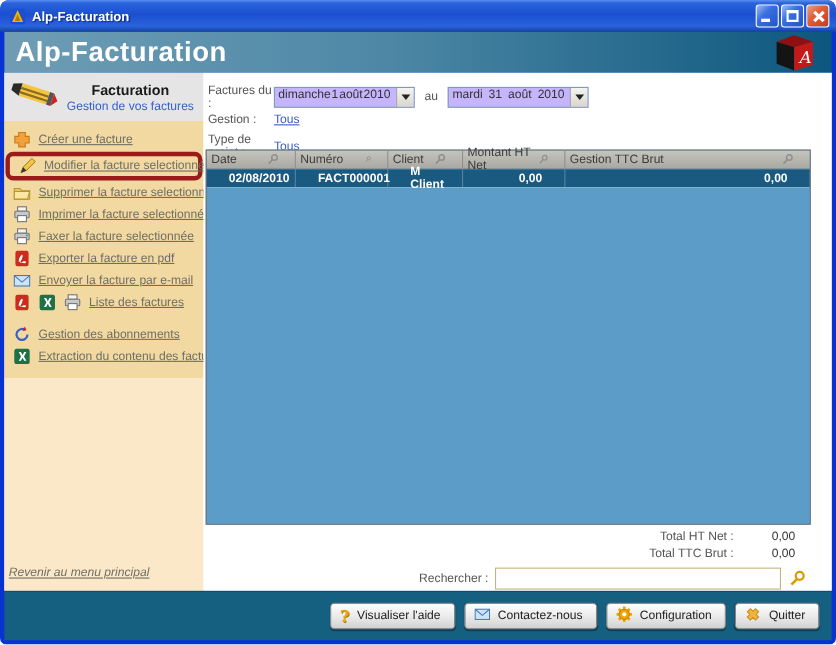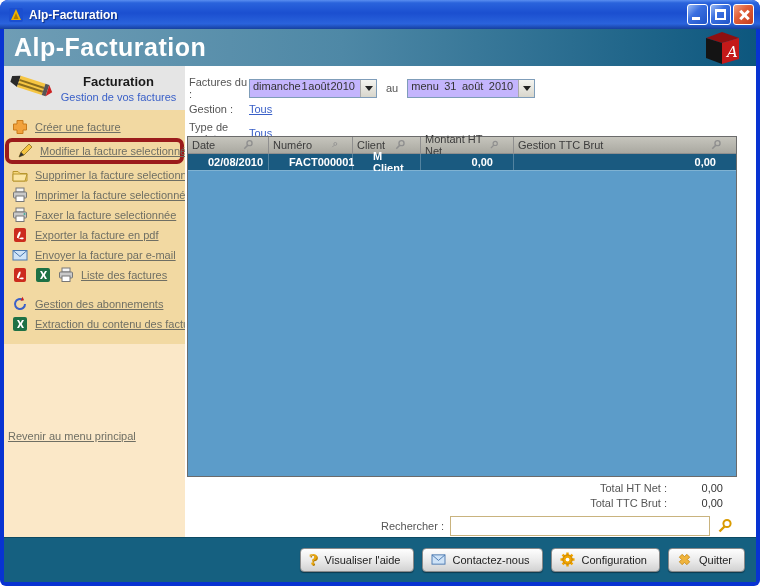--- a/index.html
+++ b/index.html
@@ -37,21 +37,21 @@
   .side-head-text { flex:1; text-align:center; padding-right:4px; }
   .side-title { font-size:13px; font-weight:bold; color:#1a1a1a; }
   .side-sub { font-size:11px; color:#3a60c8; margin-top:2px; }
   .side-menu { background:#f2d9a2; padding:7px 0 10px 0; }
   .menu-item { display:flex; align-items:center; padding:2px 4px 2px 8px; height:20px; }
   .mi-icon { width:17px; height:16px; margin-right:6px; flex:0 0 auto; display:inline-flex; }
   .mi-link { font-size:11px; color:#6f6f64; text-decoration:underline; cursor:pointer; white-space:nowrap; }
   .hl-box { border:4px solid #9b1b1b; border-radius:7px; margin:1px 1px 1px 1px; padding:0; }
   .hl-box .menu-item { height:18px; padding-top:1px; padding-bottom:1px; }
   .gap-top { margin-top:9px; }
-  .side-lower { background:#fbe8c8; flex:1; display:flex; align-items:center; }
+  .side-lower { background:#fbe8c8; flex:1; display:flex; align-items:flex-end;font-style:italic; }
   .back-link { font-size:11px; color:#6f6f64; text-decoration:underline; cursor:pointer; padding:0 0 10px 4px; }
 
   
   .main { flex:1; background:#fff; display:flex; flex-direction:column; }
   .filters { height:70px; padding:10px 0 0 4px; font-size:11px; color:#555; }
   .f-row { display:flex; align-items:center; margin-bottom:3px; }
   .f-label { width:60px; flex:0 0 auto; }
   .combo { width:128px; height:19px; border:1px solid #7f9db9; background:#c4b5fd; display:flex; align-items:flex-start; font-size:11px; color:#333; cursor:pointer; }
   .combo-parts { flex:1; display:flex; justify-content:space-between; padding:0 5px 0 3px; }
   .combo-btn { width:16px; height:17px; background:linear-gradient(180deg,#f4f4f0,#d8d6cc); border-left:1px solid #aaa; display:flex; align-items:center; justify-content:center; }
@@ -281,21 +281,21 @@
               <span>août</span>
               <span>2010</span>
             </span>
             <span class="combo-btn">
                 <span class="arrow-down"></span>
               </span>
           </div>
           <span class="au">au</span>
           <div class="combo">
             <span class="combo-parts">
-              <span>menu</span>
+              <span>mardi</span>
               <span>31</span>
               <span>août</span>
               <span>2010</span>
             </span>
             <span class="combo-btn">
                 <span class="arrow-down"></span>
               </span>
           </div>
         </div>
         <div class="f-row low">

